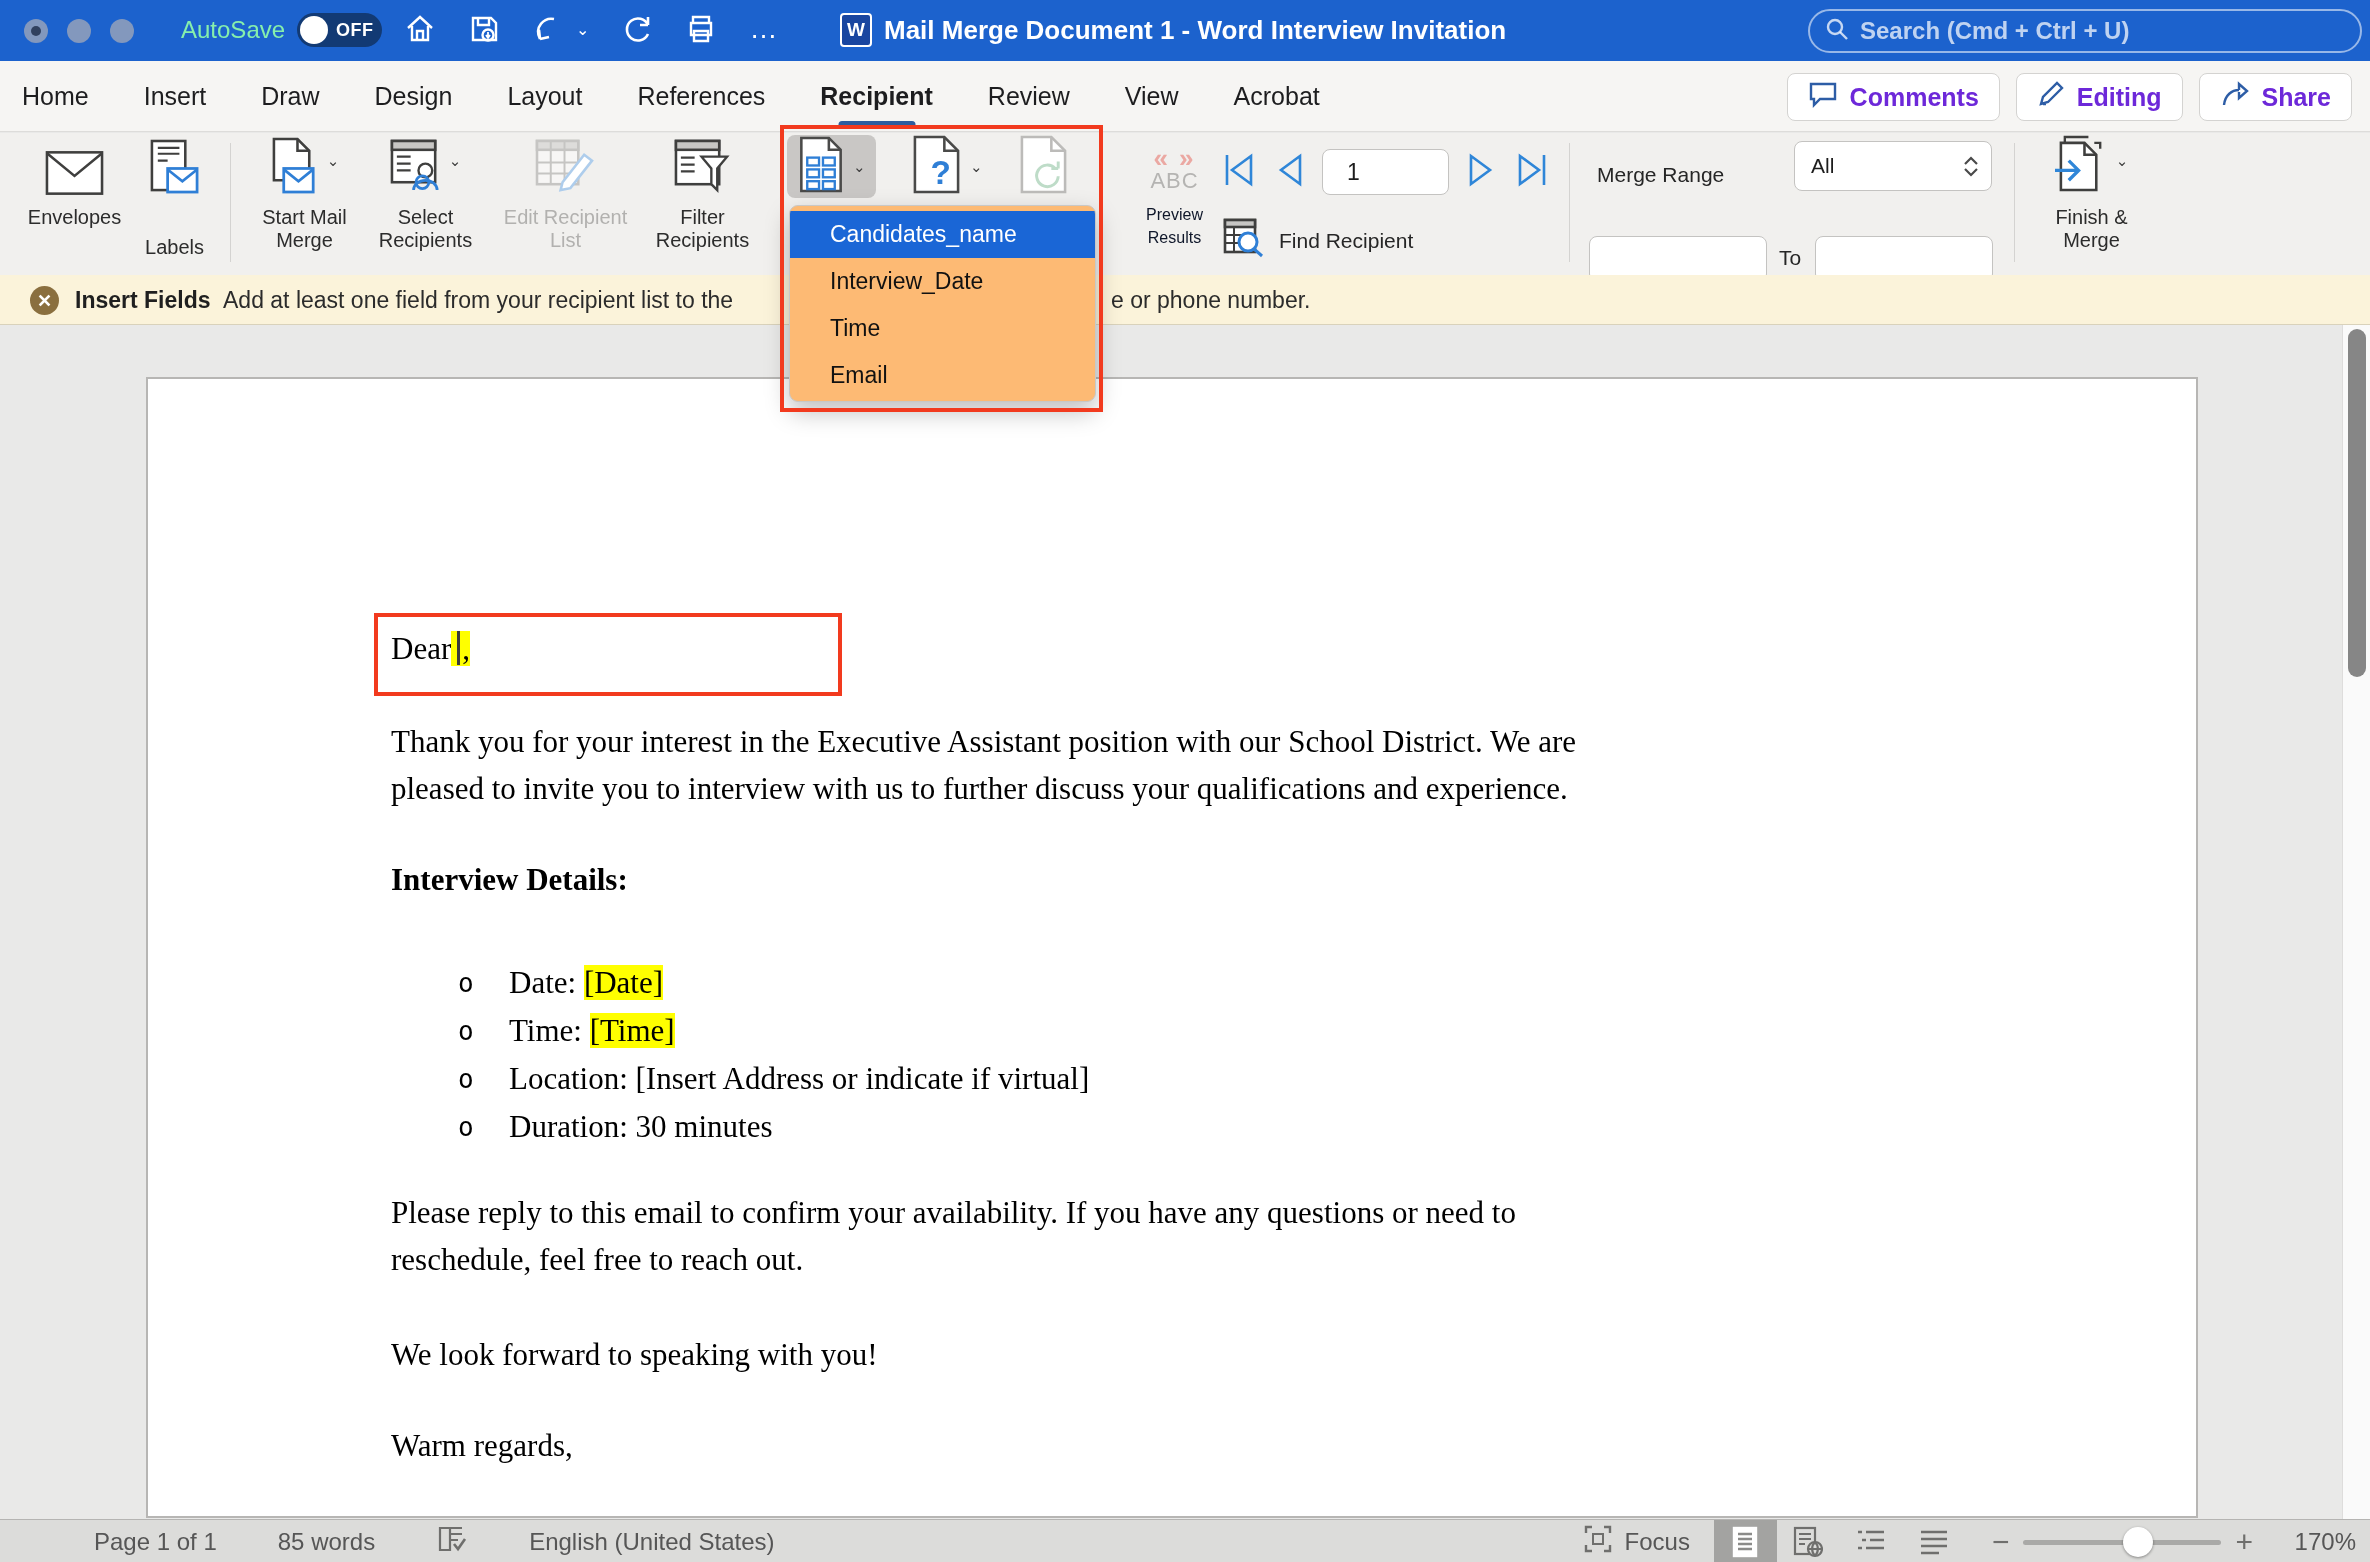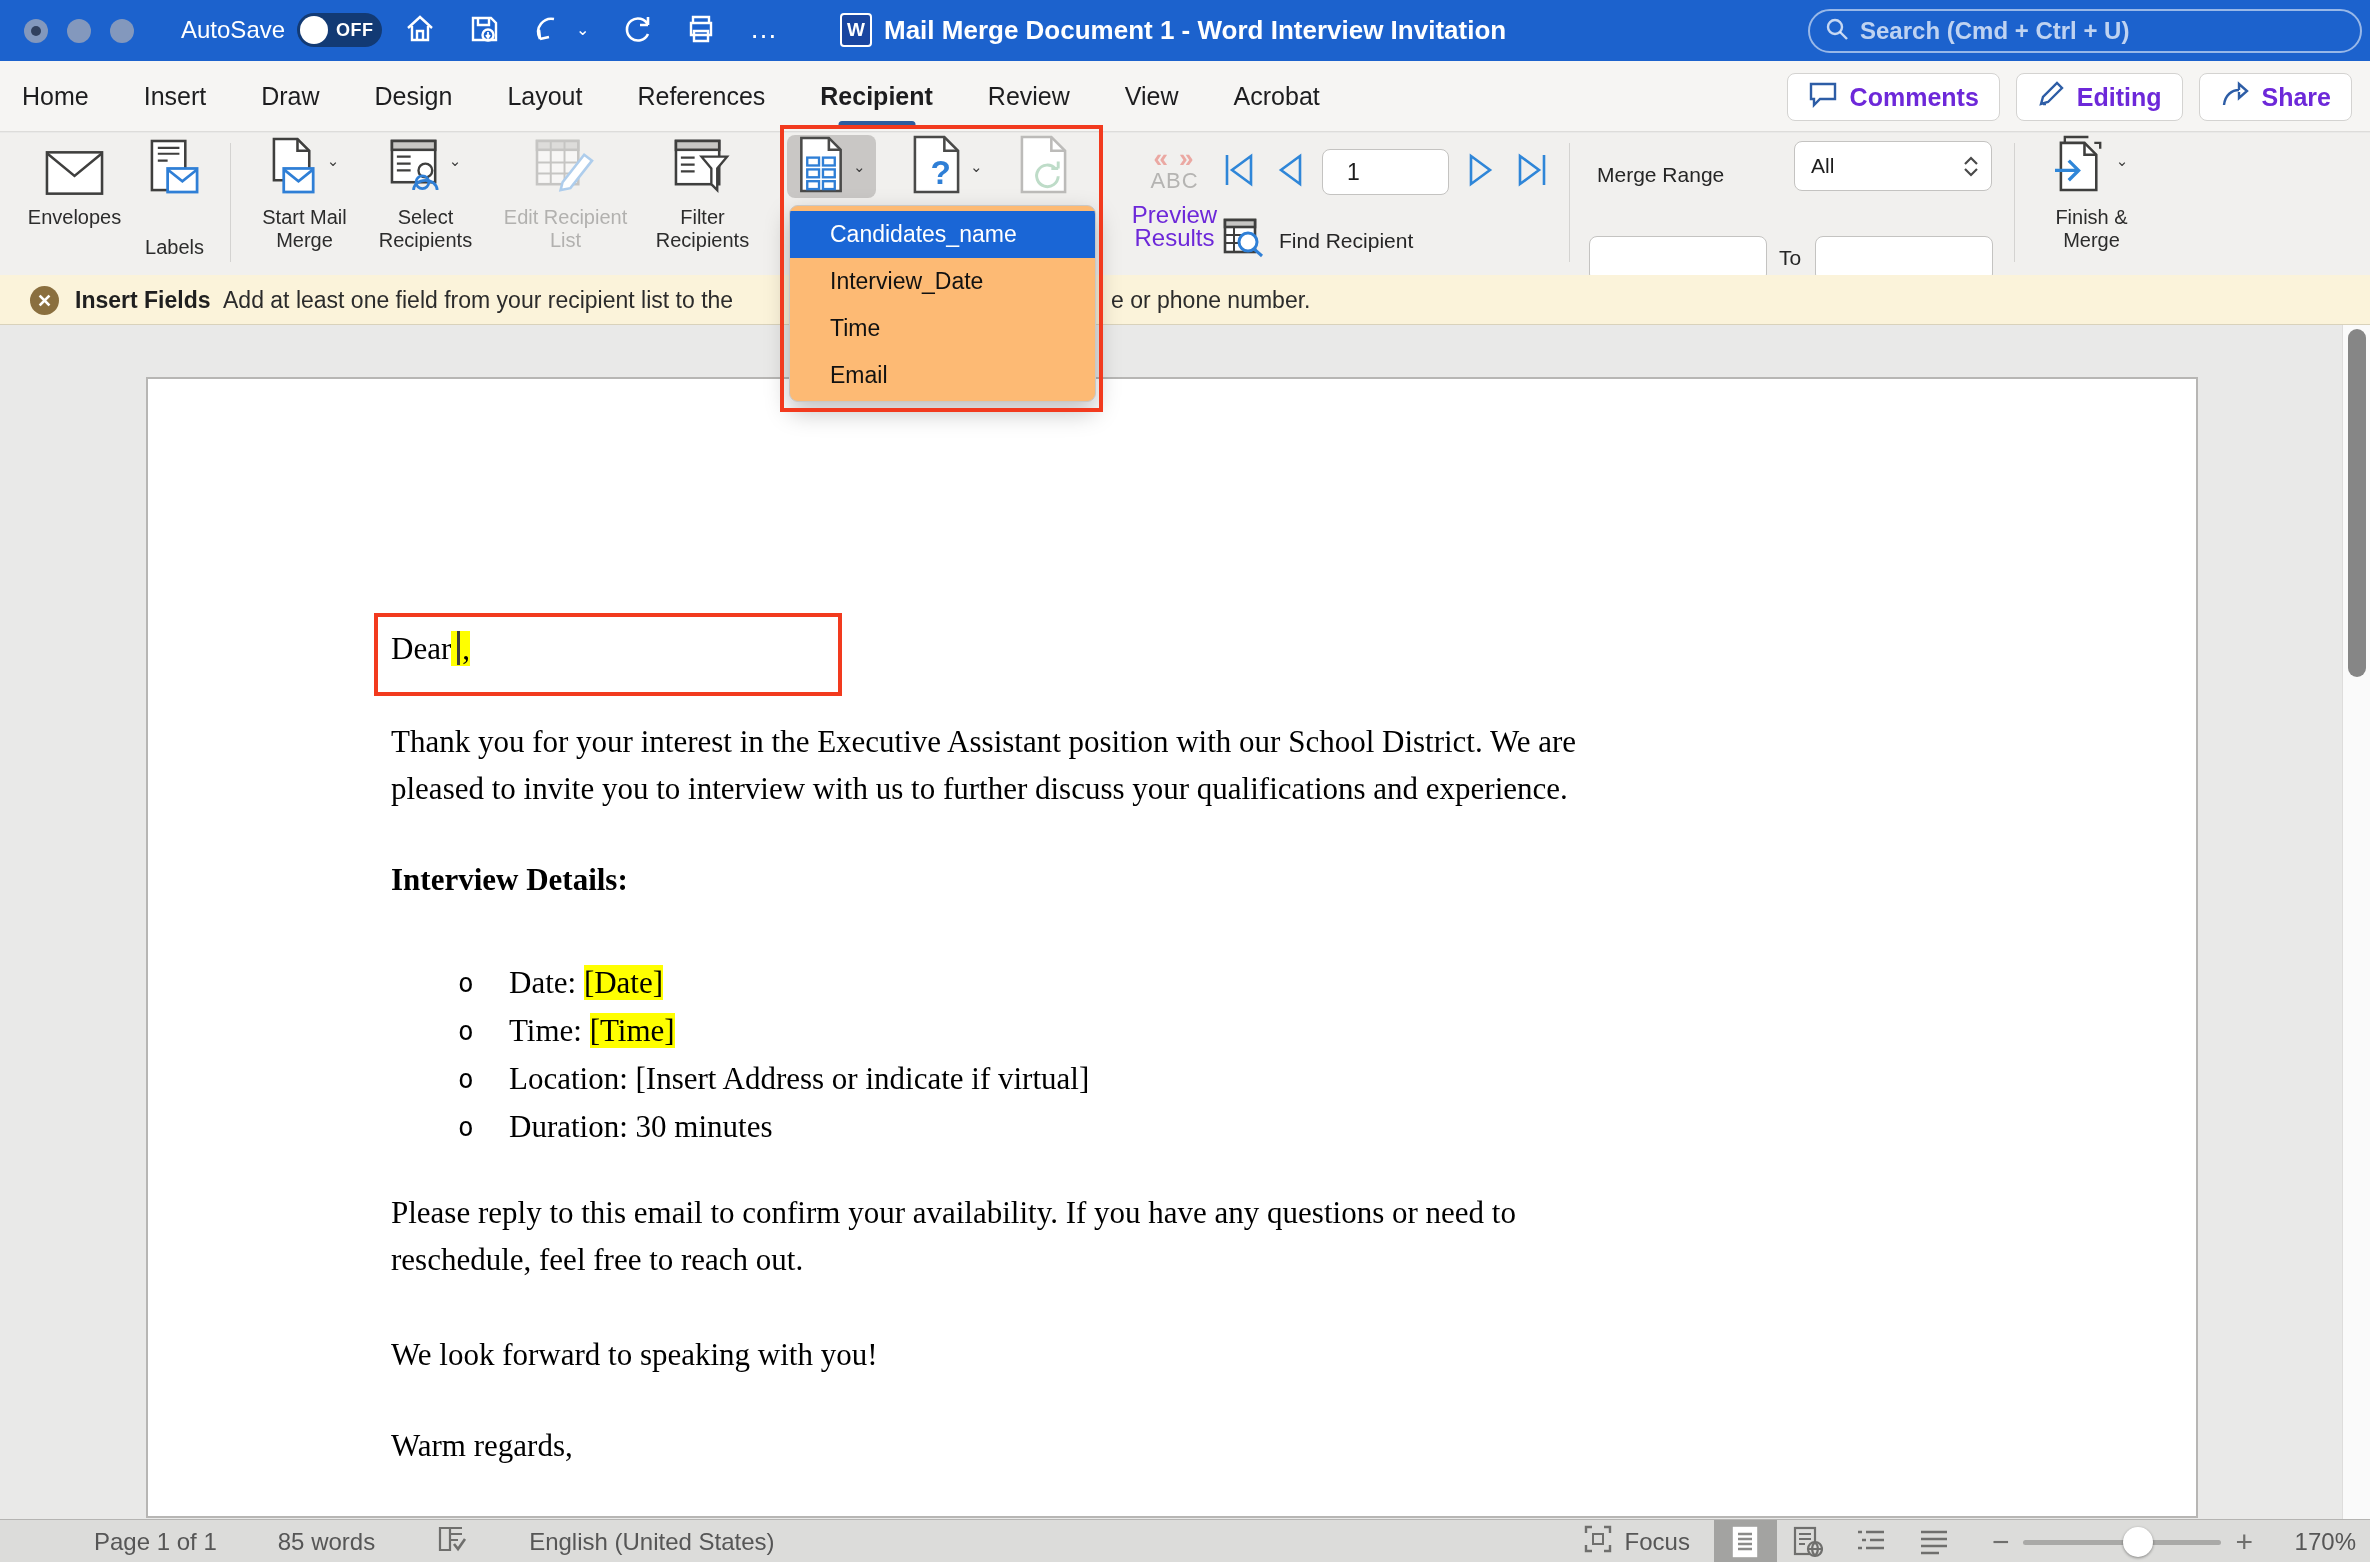--- a/index.html
+++ b/index.html
@@ -5,21 +5,21 @@
   * { margin:0; padding:0; box-sizing:border-box; }
   html,body { width:2370px; height:1562px; overflow:hidden; background:#e9e9e8;
               font-family:"Liberation Sans", sans-serif; }
   .app { position:relative; width:2370px; height:1562px; }
 
   
   .titlebar { position:absolute; left:0; top:0; width:100%; height:61px; background:#1c62cd; }
   .traffic { position:absolute; left:24px; top:19px; display:flex; gap:19px; }
   .tl { width:24px; height:24px; border-radius:50%; background:#8398bd; position:relative; }
   .tl .dot { position:absolute; left:7px; top:7px; width:10px; height:10px; border-radius:50%; background:#31415f; }
-  .autosave-label { position:absolute; left:181px; top:16px; color:#ffffff; font-size:24px; }
+  .autosave-label { position:absolute; left:181px; top:16px; color:#86efac; font-size:24px; }
   .toggle { position:absolute; left:297px; top:13px; width:85px; height:34px; border-radius:17px;
             background:#123a74; display:flex; align-items:center; }
   .knob { width:28px; height:28px; border-radius:50%; background:#fff; margin-left:3px; }
   .toggle .state { color:#fff; font-size:18px; font-weight:bold; margin-left:8px; letter-spacing:0.5px; }
   .tb-icons { position:absolute; left:404px; top:13px; display:flex; align-items:center; gap:32px; }
   .tb-icons svg { display:block; }
   .chev-small { color:#fff; font-size:16px; margin-left:-22px; }
   .doc-title-wrap { position:absolute; left:840px; top:13px; display:flex; align-items:center; gap:12px; }
   .wicon { width:32px; height:34px; background:#1946a0; border:2px solid #fff; border-radius:4px;
            color:#fff; font-size:19px; font-weight:bold; display:flex; align-items:center; justify-content:center; }
@@ -50,21 +50,21 @@
   .vdiv { position:absolute; top:10px; width:1px; height:119px; background:#d4d3d1; }
 
   .navrow { position:absolute; left:1220px; top:16px; display:flex; align-items:center; gap:18px; }
   .recnum { width:127px; height:46px; background:#fff; border:1px solid #c4c3c1; border-radius:8px;
             font-size:23px; color:#1d1d1d; display:flex; align-items:center; padding-left:24px; }
   .findrec { position:absolute; left:1223px; top:85px; display:flex; align-items:center; gap:14px;
              font-size:21px; color:#262626; }
   .previewres { position:absolute; left:1129px; top:14px; width:91px; text-align:center; }
   .previewres .glyphs { color:#eba8a2; font-size:26px; font-weight:bold; letter-spacing:2px; line-height:22px; }
   .previewres .abc { color:#b5b4b2; font-size:22px; letter-spacing:1px; line-height:24px; }
-  .previewres .lbl { margin-top:10px; font-size:24px; line-height:23px; color:#6d28d9; }
+  .previewres .lbl { margin-top:10px; font-size:16px; line-height:23px; color:#0f172a; }
 
   .mr-label { position:absolute; left:1597px; top:30px; font-size:21px; color:#262626; }
   .mr-select { position:absolute; left:1794px; top:8px; width:198px; height:50px; background:#fff;
                border:1px solid #c4c3c1; border-radius:8px; display:flex; align-items:center;
                justify-content:space-between; padding:0 12px 0 16px; font-size:21px; color:#1d1d1d; }
   .stepper { display:flex; flex-direction:column; gap:3px; }
   .mr-field { position:absolute; top:103px; width:178px; height:46px; background:#fff;
               border:1px solid #c4c3c1; border-radius:8px; }
   .mr-to { position:absolute; left:1779px; top:113px; font-size:21px; color:#262626; }
 

